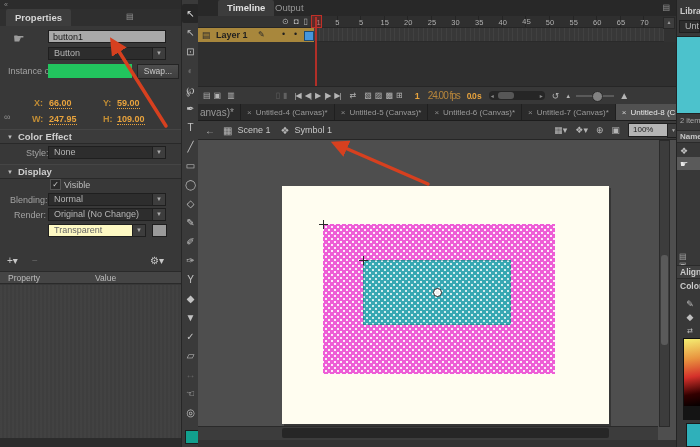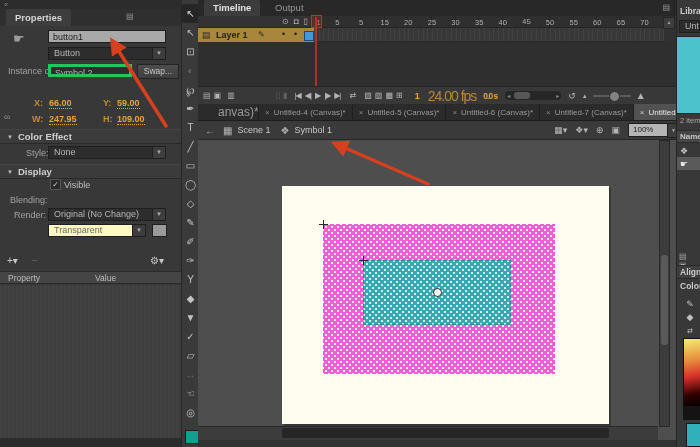--- a/index.html
+++ b/index.html
@@ -25,21 +25,21 @@
   #props{left:0;top:0;width:181px;height:447px;background:#383838;border-right:1px solid #232323}
   #props .topstrip{position:absolute;left:0;top:0;right:0;height:9px;background:#2c2c2c;font-size:7px;color:#8a8a8a;
       line-height:9px;padding-left:4px;box-sizing:border-box}
   #props .tabrow{position:absolute;left:0;top:9px;right:0;height:17px;background:#2f2f2f}
   #props .ptab{position:absolute;left:6px;top:0;height:17px;padding:0 9px;background:#3d3d3d;color:#d6d6d6;
       font-size:9.5px;font-weight:bold;line-height:17px;border-radius:2px 2px 0 0}
   #props .pmenu{position:absolute;left:126px;top:3px;font-size:8px;color:#9a9a9a}
   .field{position:absolute;height:13px;box-sizing:border-box;font-size:9px;line-height:12px;overflow:hidden;white-space:nowrap}
   #f-name{left:48px;top:30px;width:118px;background:#a9a9a9;border:1px solid #1e1e1e;color:#1c1c1c;padding-left:4px}
   #btn-icon{left:13px;top:31px;font-size:13px;color:#9c9c9c}
-  #f-instof{left:48px;top:64px;width:84px;background:#2d2d2d;border:3px solid #22c55e;color:#b5b5b5;padding-left:4px}
+  #f-instof{left:48px;top:64px;width:84px;background:#2d2d2d;border:7px solid #22c55e;color:#b5b5b5;padding-left:4px}
   #b-swap{left:137px;top:64px;width:40px;height:13px;background:linear-gradient(#4d4d4d,#3f3f3f);
       border:1px solid #242424;border-radius:0;color:#c8c8c8;font-size:8.5px;text-align:center;line-height:12px}
   #chain{left:4px;top:112px;font-size:9px;color:#8f8f8f}
   .chk{position:absolute;width:9px;height:9px;background:#2a2a2a;border:1px solid #555;color:#d0d0d0;
       font-size:8px;line-height:9px;text-align:center}
   #sw-trans{position:absolute;left:152px;top:224px;width:13px;height:11px;background:#9a9a9a;border:1px solid #1f1f1f}
   #ftool{position:absolute;left:0;top:253px;right:0;height:17px}
   #ftool span{font-size:10px;color:#c8c8c8}
   #thead{position:absolute;left:0;top:271px;right:0;height:13px;background:#454545;border-top:1px solid #2a2a2a;
       border-bottom:1px solid #2a2a2a;box-sizing:border-box;font-size:8.5px;color:#bdbdbd;line-height:12px}
@@ -81,38 +81,38 @@
   #phbox{position:absolute;left:113px;top:15px;width:11px;height:13px;border:1px solid var(--playhead-red);
       background:rgba(170,35,28,.35);box-sizing:border-box;z-index:3}
   #phline{position:absolute;left:117px;top:17px;width:2px;height:69px;background:var(--playhead-red);opacity:.9;z-index:3}
   #tlscrollup{position:absolute;right:1px;top:17px;width:10px;height:10px;background:#3d3d3d;border:1px solid #282828;
       font-size:6px;color:#999;text-align:center;line-height:9px}
   #tlctrl{position:absolute;left:0;top:86px;right:0;height:18px;background:#383838;border-top:1px solid #262626;
       display:flex;align-items:center;box-sizing:border-box}
   .tctl{font-size:8px;color:#b5b5b5;margin-left:4px;white-space:nowrap;letter-spacing:-1px}
   .tctl.dim{color:#616161}
   #cur-frame{margin-left:13px;color:var(--accent-orange);font-size:9px;font-weight:bold}
-  #fps{margin-left:9px;color:#b8863b;font-size:14px}
+  #fps{margin-left:9px;color:#b8863b;font-size:10px}
   #elapsed{margin-left:7px;color:var(--accent-orange);font-size:8.5px;font-weight:bold}
   #tlscroll{margin-left:8px;width:56px;height:9px;background:#262626;border-radius:4px;position:relative}
   #tlscroll .thumb{position:absolute;left:9px;top:1px;width:16px;height:7px;background:#575757;border-radius:3px}
   #tlscroll .sa{position:absolute;top:1px;font-size:6px;color:#888;line-height:8px}
   #reset-ic{margin-left:7px;font-size:9px;color:#b5b5b5}
   .ztri{color:#b5b5b5}
   #zslider{margin-left:5px;width:38px;height:2px;background:#5a5a5a;position:relative}
   #zslider .zth{position:absolute;left:16px;top:-4px;width:9px;height:9px;border-radius:50%;background:#828282;border:1px solid #2a2a2a}
   
   #doctabs{position:absolute;left:0;top:104px;width:478px;height:17px;background:#2b2b2b;border-bottom:1px solid #1d1d1d;
       display:flex;box-sizing:border-box}
   .dtab{display:flex;align-items:center;padding:0 6px;border-right:1px solid #1f1f1f;font-size:8px;color:#9a9a9a;white-space:nowrap}
   .dtab .dtab-x{margin-right:4px;color:#8a8a8a;font-size:8px}
   .dtab.active{background:#515151;color:#e8e8e8}
   .dtab.active .dtab-x{color:#d0d0d0}
   #dtab-cut{width:40px;min-width:40px;overflow:hidden;display:flex;align-items:center;border-right:1px solid #1f1f1f;
-      font-size:12px;color:#9a9a9a;padding-left:20px;white-space:nowrap}
+      font-size:10px;color:#9a9a9a;padding-left:2px;white-space:nowrap}
   
   #editbar{position:absolute;left:0;top:121px;width:478px;height:19px;background:#3a3a3a;border-bottom:1px solid #262626;
       display:flex;align-items:center;box-sizing:border-box;font-size:9px;color:#c8c8c8}
   #editbar .ic{font-size:10px;color:#b5b5b5}
   #eb-right{margin-left:auto;display:flex;align-items:center;gap:8px;margin-right:6px}
   #eb-right .ic{font-size:9px}
   #zoomfield{width:36px;height:12px;background:#b5b5b5;color:#1e1e1e;font-size:8px;line-height:12px;padding-left:4px;
       border:1px solid #1e1e1e;position:relative;box-sizing:content-box}
   #zoomfield .arr{position:absolute;right:-11px;top:-1px;width:11px;height:13px;background:#3d3d3d;border:1px solid #1e1e1e;
       color:#aaa;font-size:5px;text-align:center;line-height:13px}
@@ -206,20 +206,24 @@
     <span class="arr">▼</span>
   </div>
 
   <div class="sec" style="top:164px">
     <span class="tri">▼</span>
     <span>Display</span>
   </div>
   <div class="chk" style="left:50px;top:179px">✓</div>
   <div class="lbl" style="left:64px;top:180px;color:#bdbdbd">Visible</div>
   <div class="lbl" style="left:10px;top:195px">Blending:</div>
+  <div class="dd" style="left:48px;top:193px;width:118px">
+    <span>Normal</span>
+    <span class="arr">▼</span>
+  </div>
   <div class="lbl" style="left:14px;top:210px">Render:</div>
   <div class="dd" style="left:48px;top:208px;width:118px">
     <span>Original (No Change)</span>
     <span class="arr">▼</span>
   </div>
   <div class="dd dis" style="left:48px;top:224px;width:98px">
     <span>Transparent</span>
     <span class="arr">▼</span>
   </div>
   <div id="sw-trans"></div>
@@ -262,21 +266,21 @@
       <div class="tool">☜</div>
       <div class="tool">◎</div>
     </div>
   <div id="fillsw"></div>
 </div>
 
 <div class="abs" id="main">
 
   <div id="tlpanel" class="dots">
     <div id="tltabs">
-      <div class="tltab active" style="left:6px">Timeline</div>
+      <div class="tltab active" style="left:20px">Timeline</div>
       <div class="tltab inactive" style="left:68px">Output</div>
       <div id="tlmenu">▤</div>
     </div>
     <div id="tlhead">
       <div id="tl-headicons">
           <div style="display: inline;">⊙</div>
           <div style="display: inline;">◘</div>
           <div style="display: inline;">▯</div>
         </div>
     </div>

